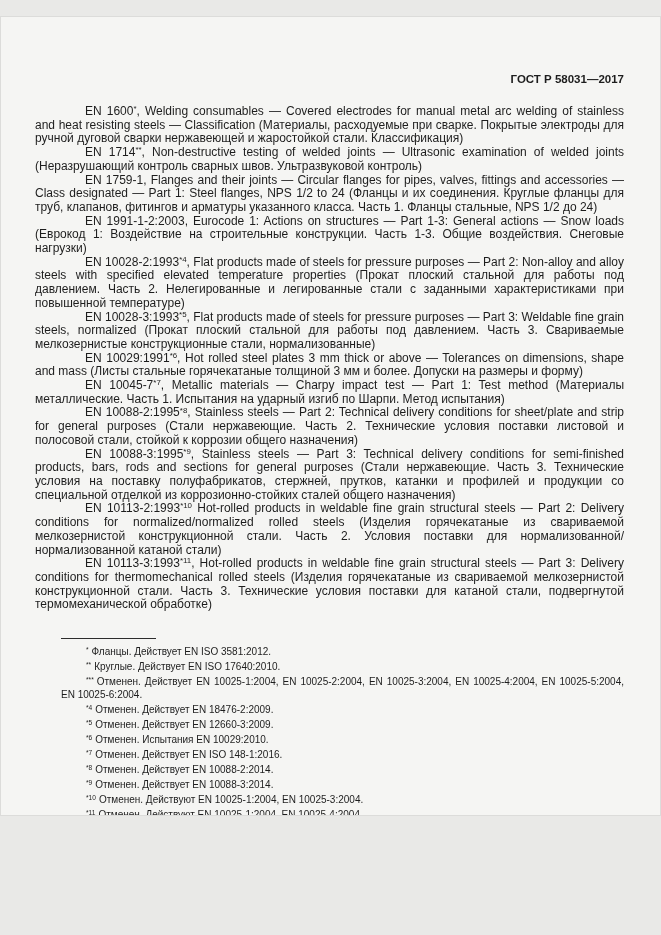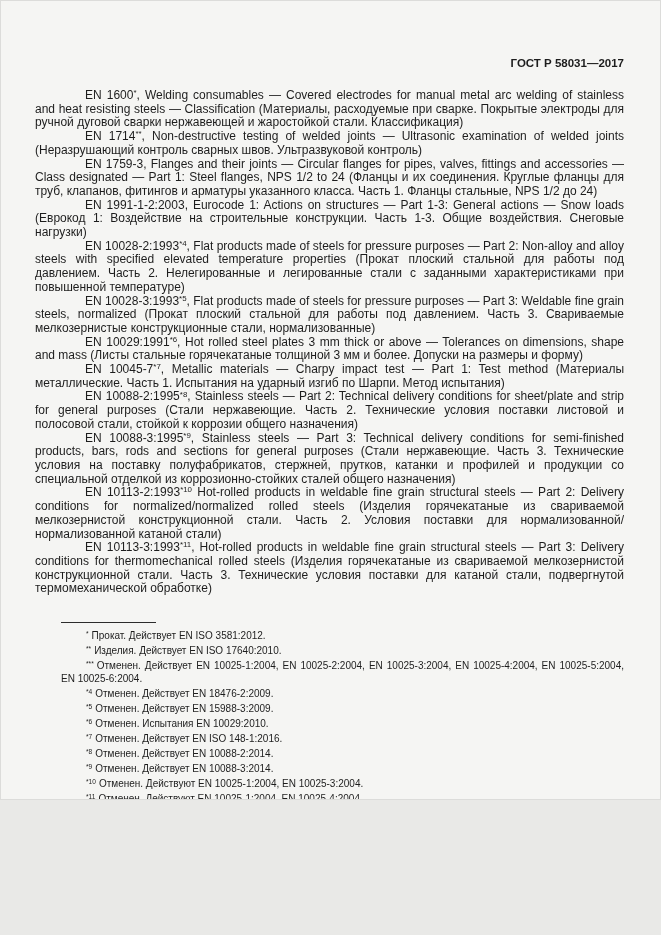--- a/index.html
+++ b/index.html
@@ -1,20 +1,20 @@
 <!DOCTYPE html>
 <html lang="ru"><head>
 <meta charset="utf-8">
 <style>
   html, body { margin: 0; padding: 0; background: #e9e9e7; }
   .page {
     position: relative;
     width: 661px;
     height: 800px;
-    margin: 0 auto;
+    margin: 16px auto;
     box-sizing: border-box;
     background: #f5f5f3;
     border: 1px solid #dcdcda;
     padding: 56px 36px 0 34px;
     font-family: "Liberation Sans", sans-serif;
     color: #1d1d1d;
     overflow: hidden;
   }
   .doc-header {
     text-align: right;
@@ -66,40 +66,40 @@
 </style>
 </head>
 <body>
 
 <div class="page">
   <div class="doc-header">ГОСТ Р 58031—2017</div>
 
   <div class="refs">
       <p class="ref"><span>EN 1600</span><span class="sup">*</span><span>, Welding consumables — Covered electrodes for manual metal arc welding of stainless and heat resisting steels — Classification (Материалы, расходуемые при сварке. Покрытые электроды для ручной дуговой сварки нержавеющей и жаростойкой стали. Классификация)</span></p>
       <p class="ref"><span>EN 1714</span><span class="sup">**</span><span>, Non-destructive testing of welded joints — Ultrasonic examination of welded joints (Неразрушающий контроль сварных швов. Ультразвуковой контроль)</span></p>
-      <p class="ref"><span>EN 1759-3</span><span>, Flanges and their joints — Circular flanges for pipes, valves, fittings and accessories — Class designated — Part 1: Steel flanges, NPS 1/2 to 24 (Фланцы и их соединения. Круглые фланцы для труб, клапанов, фитингов и арматуры указанного класса. Часть 1. Фланцы стальные, NPS 1/2 до 24)</span></p>
+      <p class="ref"><span>EN 1759-1</span><span>, Flanges and their joints — Circular flanges for pipes, valves, fittings and accessories — Class designated — Part 1: Steel flanges, NPS 1/2 to 24 (Фланцы и их соединения. Круглые фланцы для труб, клапанов, фитингов и арматуры указанного класса. Часть 1. Фланцы стальные, NPS 1/2 до 24)</span></p>
       <p class="ref"><span>EN 1991-1-2:2003</span><span>, Eurocode 1: Actions on structures — Part 1-3: General actions — Snow loads (Еврокод 1: Воздействие на строительные конструкции. Часть 1-3. Общие воздействия. Снеговые нагрузки)</span></p>
       <p class="ref"><span>EN 10028-2:1993</span><span class="sup">*4</span><span>, Flat products made of steels for pressure purposes — Part 2: Non-alloy and alloy steels with specified elevated temperature properties (Прокат плоский стальной для работы под давлением. Часть 2. Нелегированные и легированные стали с заданными характеристиками при повышенной температуре)</span></p>
       <p class="ref"><span>EN 10028-3:1993</span><span class="sup">*5</span><span>, Flat products made of steels for pressure purposes — Part 3: Weldable fine grain steels, normalized (Прокат плоский стальной для работы под давлением. Часть 3. Свариваемые мелкозернистые конструкционные стали, нормализованные)</span></p>
       <p class="ref"><span>EN 10029:1991</span><span class="sup">*6</span><span>, Hot rolled steel plates 3 mm thick or above — Tolerances on dimensions, shape and mass (Листы стальные горячекатаные толщиной 3 мм и более. Допуски на размеры и форму)</span></p>
       <p class="ref"><span>EN 10045-7</span><span class="sup">*7</span><span>, Metallic materials — Charpy impact test — Part 1: Test method (Материалы металлические. Часть 1. Испытания на ударный изгиб по Шарпи. Метод испытания)</span></p>
       <p class="ref"><span>EN 10088-2:1995</span><span class="sup">*8</span><span>, Stainless steels — Part 2: Technical delivery conditions for sheet/plate and strip for general purposes (Стали нержавеющие. Часть 2. Технические условия поставки листовой и полосовой стали, стойкой к коррозии общего назначения)</span></p>
       <p class="ref"><span>EN 10088-3:1995</span><span class="sup">*9</span><span>, Stainless steels — Part 3: Technical delivery conditions for semi-finished products, bars, rods and sections for general purposes (Стали нержавеющие. Часть 3. Технические условия на поставку полуфабрикатов, стержней, прутков, катанки и профилей и продукции со специальной отделкой из коррозионно-стойких сталей общего назначения)</span></p>
       <p class="ref"><span>EN 10113-2:1993</span><span class="sup">*10</span><span> Hot-rolled products in weldable fine grain structural steels — Part 2: Delivery conditions for normalized/normalized rolled steels (Изделия горячекатаные из свариваемой мелкозернистой конструкционной стали. Часть 2. Условия поставки для нормализованной/нормализованной катаной стали)</span></p>
       <p class="ref"><span>EN 10113-3:1993</span><span class="sup">*11</span><span>, Hot-rolled products in weldable fine grain structural steels — Part 3: Delivery conditions for thermomechanical rolled steels (Изделия горячекатаные из свариваемой мелкозернистой конструкционной стали. Часть 3. Технические условия поставки для катаной стали, подвергнутой термомеханической обработке)</span></p>
     </div>
 
   <div class="footnotes">
     <hr class="fn-divider">
     <div>
-        <p class="footnote"><span class="sup">*</span><span>Прокат. Действует EN ISO 3581:2012.</span></p>
-        <p class="footnote"><span class="sup">**</span><span>Изделия. Действует EN ISO 17640:2010.</span></p>
+        <p class="footnote"><span class="sup">*</span><span>Фланцы. Действует EN ISO 3581:2012.</span></p>
+        <p class="footnote"><span class="sup">**</span><span>Круглые. Действует EN ISO 17640:2010.</span></p>
         <p class="footnote"><span class="sup">***</span><span>Отменен. Действует EN 10025-1:2004, EN 10025-2:2004, EN 10025-3:2004, EN 10025-4:2004, EN 10025-5:2004, EN 10025-6:2004.</span></p>
         <p class="footnote"><span class="sup">*4</span><span>Отменен. Действует EN 18476-2:2009.</span></p>
-        <p class="footnote"><span class="sup">*5</span><span>Отменен. Действует EN 15988-3:2009.</span></p>
+        <p class="footnote"><span class="sup">*5</span><span>Отменен. Действует EN 12660-3:2009.</span></p>
         <p class="footnote"><span class="sup">*6</span><span>Отменен. Испытания EN 10029:2010.</span></p>
         <p class="footnote"><span class="sup">*7</span><span>Отменен. Действует EN ISO 148-1:2016.</span></p>
         <p class="footnote"><span class="sup">*8</span><span>Отменен. Действует EN 10088-2:2014.</span></p>
         <p class="footnote"><span class="sup">*9</span><span>Отменен. Действует EN 10088-3:2014.</span></p>
         <p class="footnote"><span class="sup">*10</span><span>Отменен. Действуют EN 10025-1:2004, EN 10025-3:2004.</span></p>
         <p class="footnote"><span class="sup">*11</span><span>Отменен. Действуют EN 10025-1:2004, EN 10025-4:2004.</span></p>
       </div>
   </div>
 
   <div class="page-number">3</div>

